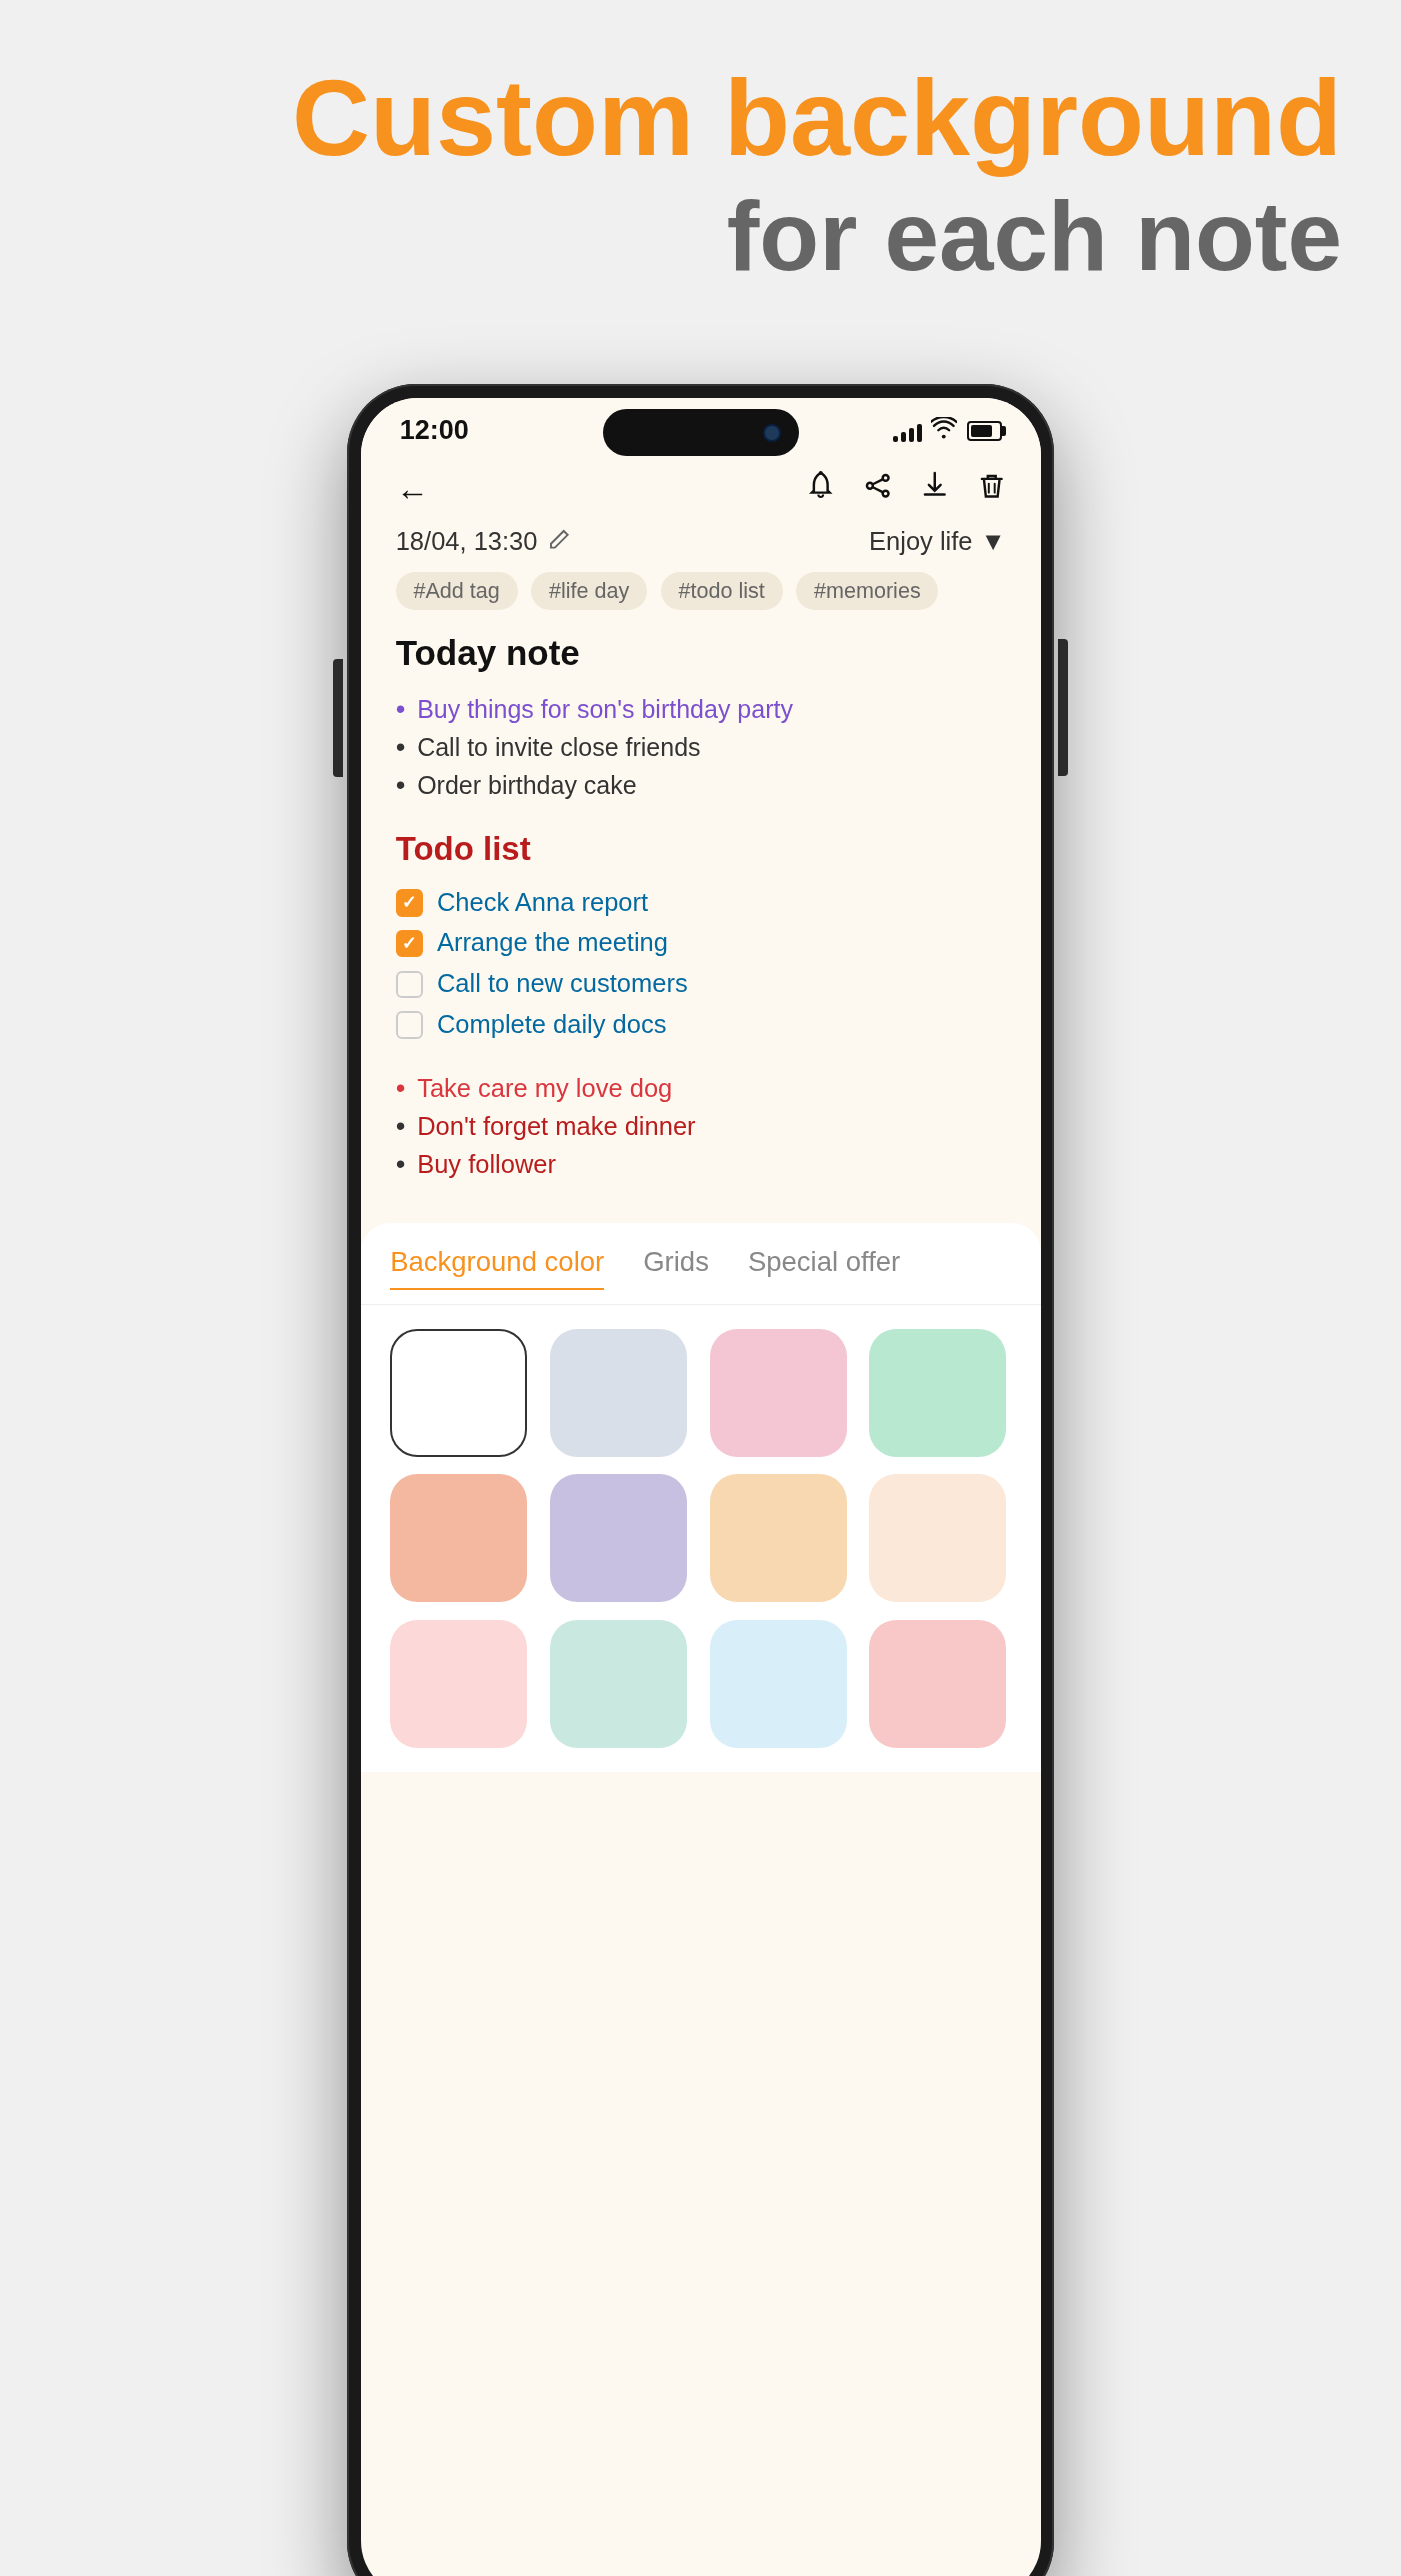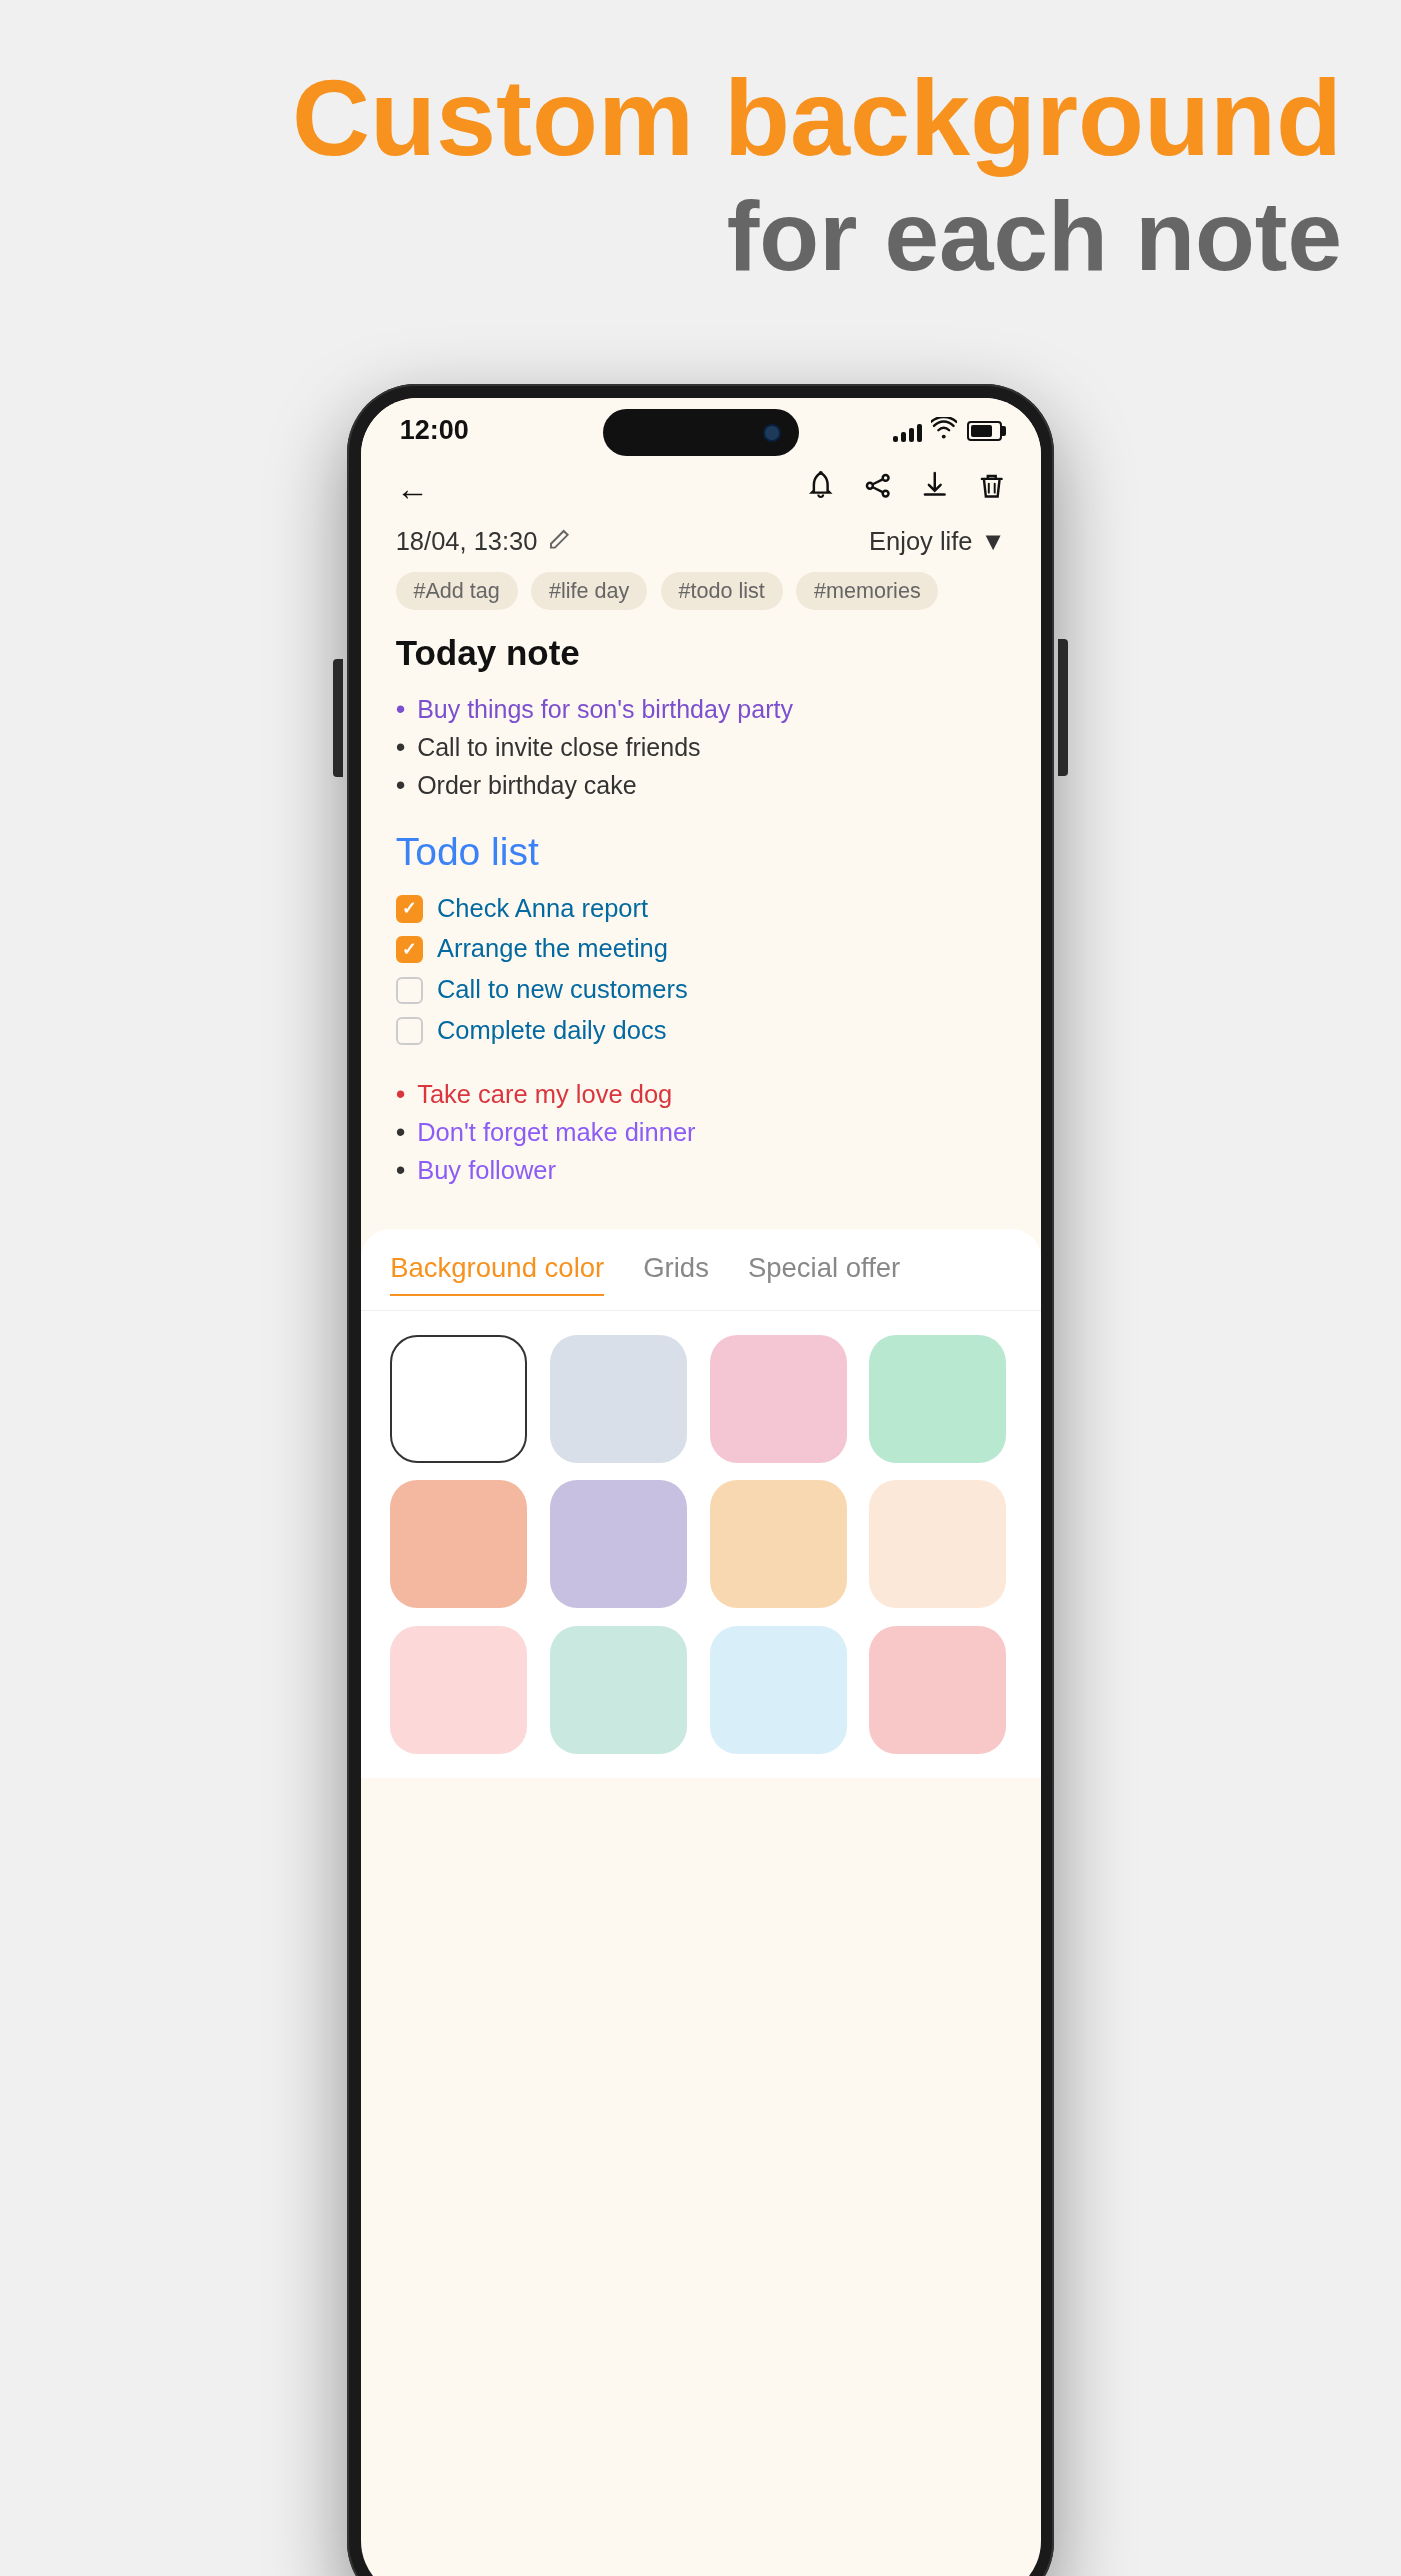--- a/index.html
+++ b/index.html
@@ -285,23 +285,23 @@
 
     .bullet-list li.highlighted {
       color: #7b4fcf;
     }
 
     .bullet-list li.highlighted::before {
       color: #7b4fcf;
     }
 
     .section-title {
-      font-size: 39px;
-      font-weight: 400;
-      color: #3b82f6;
+      font-size: 33px;
+      font-weight: 700;
+      color: #b91c1c;
       margin-bottom: 13.7px;
     }
 
     
     .todo-list {
       list-style: none;
       margin-bottom: 25.5px;
     }
 
     .todo-list li {
@@ -336,21 +336,21 @@
       font-weight: bold;
     }
 
     
     .importance-list {
       list-style: none;
     }
 
     .importance-list li {
       font-size: 25.5px;
-      color: #8b5cf6;
+      color: #b91c1c;
       padding: 3.9px 0;
       display: flex;
       align-items: flex-start;
       gap: 11.8px;
     }
 
     .importance-list li::before {
       content: '•';
       color: #333;
       font-size: 27.5px;

